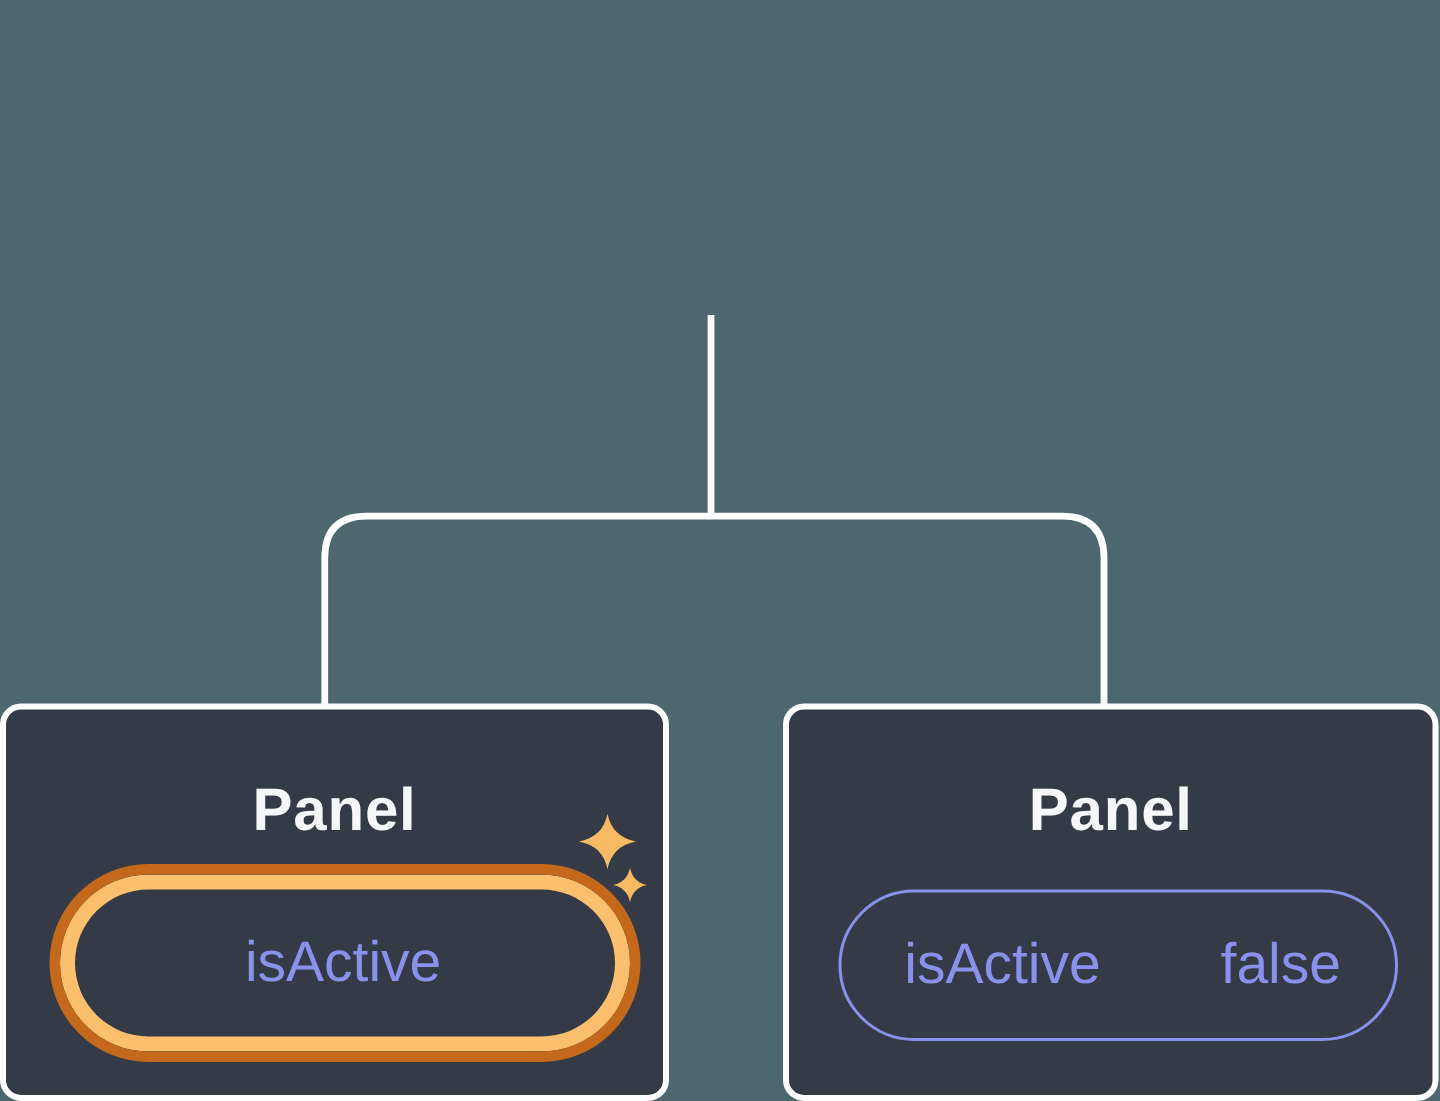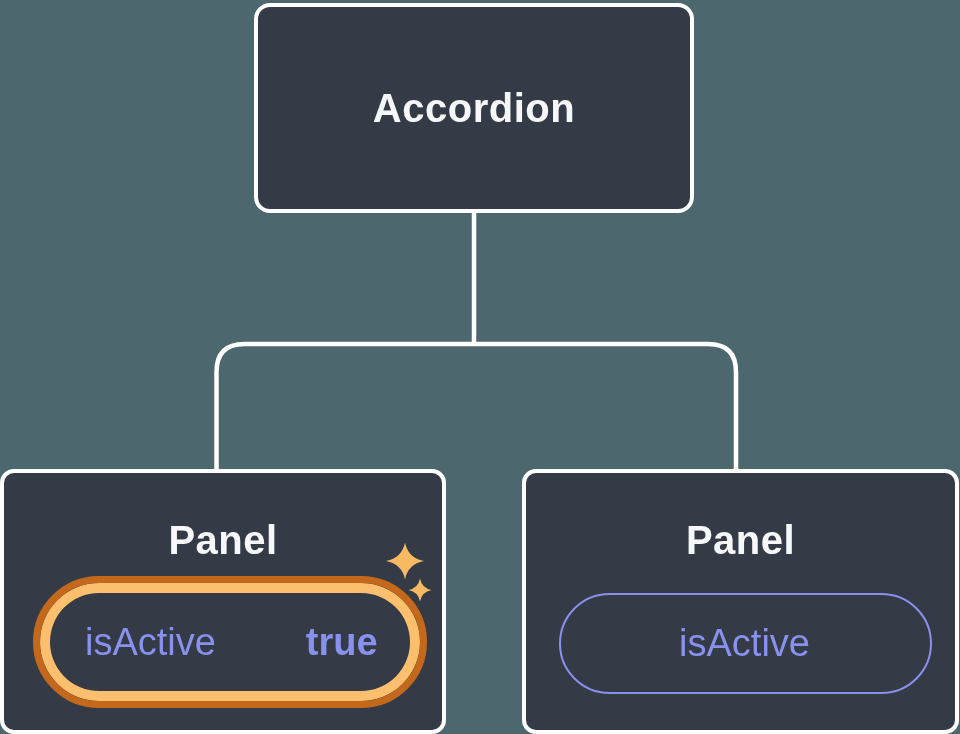--- a/index.html
+++ b/index.html
@@ -102,39 +102,36 @@
 </head>
 <body>
 
 <div class="canvas">
 
   <svg class="connectors" width="960" height="734" viewBox="0 0 960 734">
     <path d="M474 210 L474 344" fill="none" stroke="#ffffff" stroke-width="4.5"></path>
     <path d="M216.5 471 L216.5 372 Q216.5 344 244.5 344 L708 344 Q736 344 736 372 L736 471" fill="none" stroke="#ffffff" stroke-width="4.5"></path>
   </svg>
 
-  <div class="node node-root">
-    <span class="node-title">Accordion</span>
-  </div>
 
   <div class="node panel panel-left">
     <div class="node-title">Panel</div>
     <div class="pill pill-active">
       <span class="cell cell-name">isActive</span>
       <span class="divider"></span>
-      <span class="cell cell-value">true</span>
     </div>
   </div>
 
   <svg class="sparkles" width="60" height="66" viewBox="0 0 60 66">
     <path d="M30 2.5 Q33.04 17.96 49 21 Q33.04 24.04 30 39.5 Q26.96 24.04 11 21 Q26.96 17.96 30 2.5 Z" fill="#f7ba62"></path>
     <path d="M45 38.5 Q46.84 48.16 56.5 50 Q46.84 51.84 45 61.5 Q43.16 51.84 33.5 50 Q43.16 48.16 45 38.5 Z" fill="#f7ba62"></path>
   </svg>
 
   <div class="node panel panel-right">
     <div class="node-title">Panel</div>
     <div class="pill pill-plain">
       <span class="cell cell-name">isActive</span>
       <span class="divider"></span>
+      <span class="cell cell-value">false</span>
     </div>
   </div>
 
 </div>
 
 </body></html>

